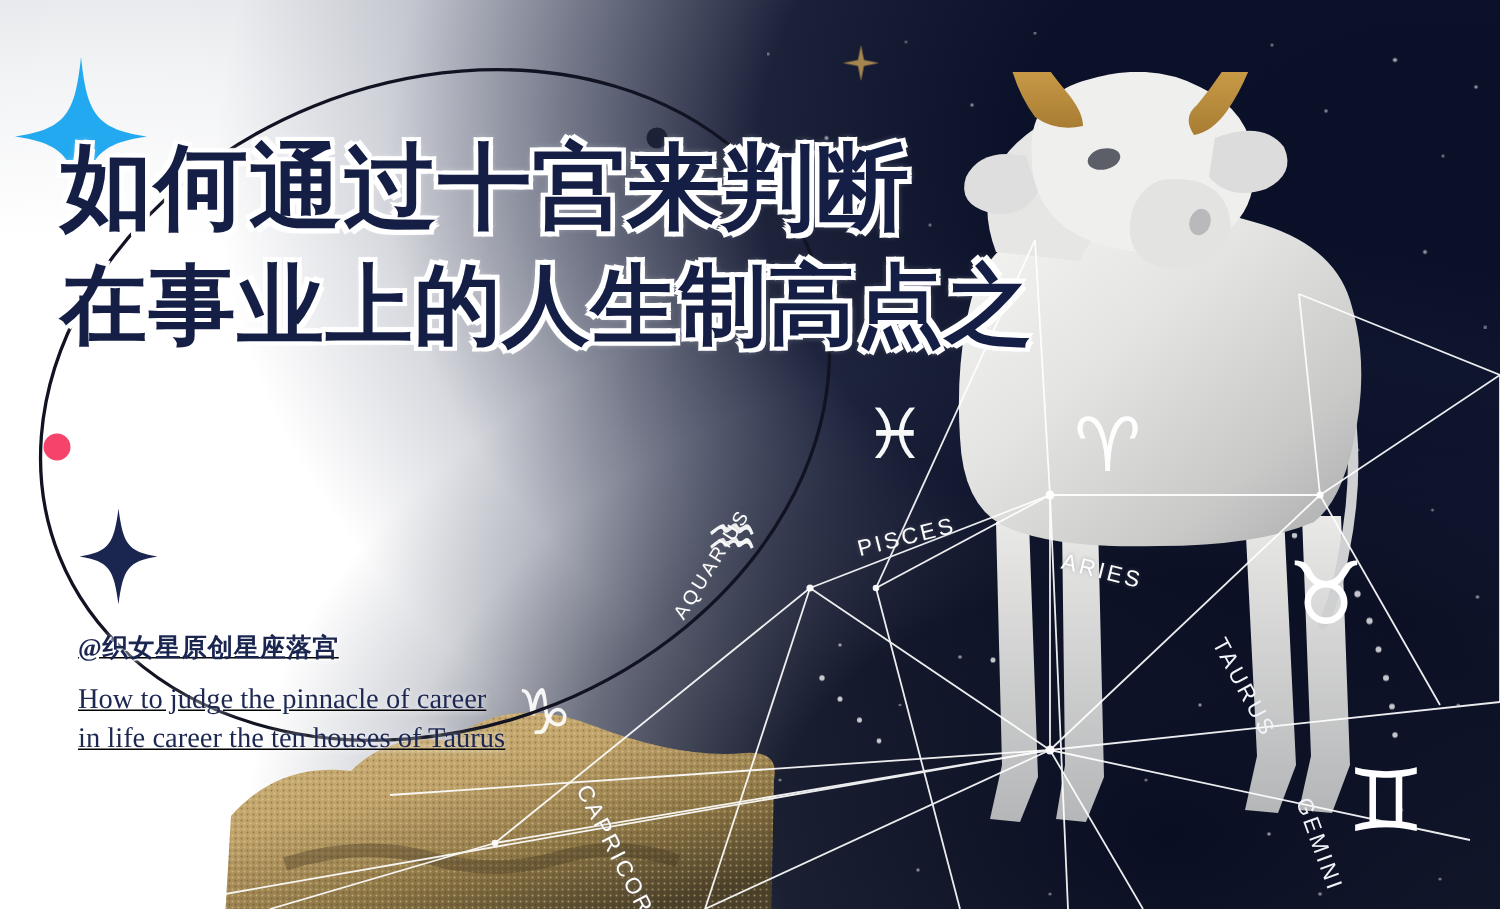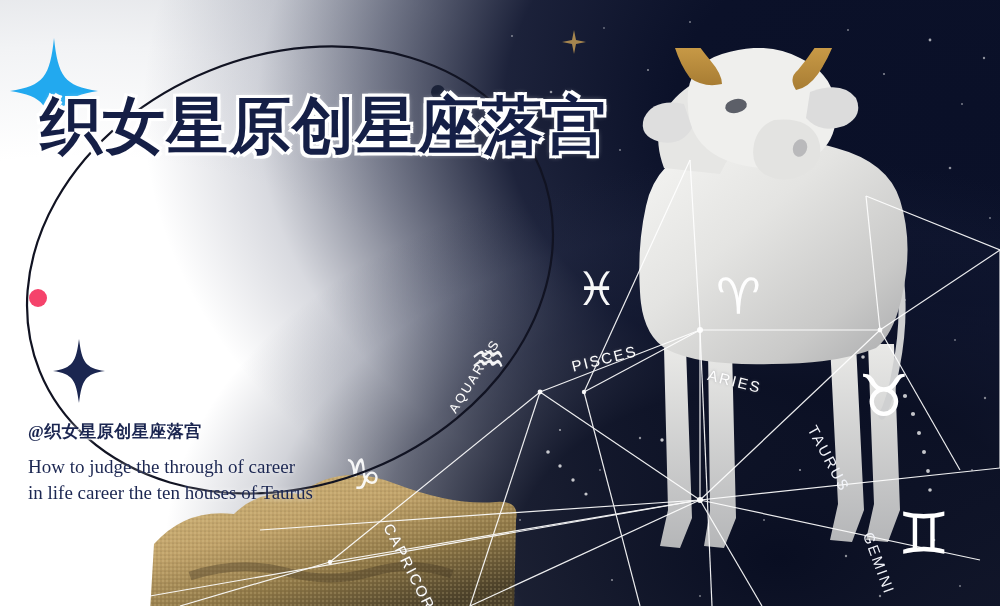--- a/index.html
+++ b/index.html
@@ -111,23 +111,24 @@
     white-space: nowrap;
     margin-top: 2px;
     text-shadow:
       2px 0 0 #fff, -2px 0 0 #fff, 0 2px 0 #fff, 0 -2px 0 #fff,
       3px 3px 0 #fff, -3px 3px 0 #fff, 3px -3px 0 #fff, -3px -3px 0 #fff,
       0 0 10px rgba(255,255,255,0.9);
   }
 
   .meta {
     position: absolute;
-    left: 28px;
+    left: 52px;
     top: 420px;
     width: 430px;
+    text-decoration: underline;
   }
   .handle {
     font-family: "Liberation Serif", "DejaVu Serif", serif;
     font-weight: 700;
     font-size: 17px;
     letter-spacing: .5px;
     color: #1a2550;
     margin-bottom: 11px;
     text-shadow: 0 0 5px rgba(255,255,255,0.95), 1px 1px 0 rgba(255,255,255,0.9);
   }
@@ -363,22 +364,23 @@
   </svg>
 
   <svg class="spark" style="left:8px; top:36px;" width="92" height="110" viewBox="0 0 92 110">
     <path d="M46,2 C50,40 56,50 90,55 C56,60 50,70 46,108 C42,70 36,60 2,55 C36,50 42,40 46,2 Z" fill="#22a9ef"></path>
   </svg>
   <svg class="spark" style="left:52px; top:338px;" width="54" height="66" viewBox="0 0 54 66">
     <path d="M27,1 C30,24 33,30 53,33 C33,36 30,42 27,65 C24,42 21,36 1,33 C21,30 24,24 27,1 Z" fill="#1b2650"></path>
   </svg>
 
   <div class="titles">
-    <div class="t-line">织女星原创星座落宫</div>
+    <div class="t-line">如何通过十宫来判断</div>
+    <div class="t-line t-line-2">在事业上的人生制高点之</div>
   </div>
 
   <div class="meta">
     <div class="handle">@织女星原创星座落宫</div>
-    <div class="sub-en">How to judge the through of career</div>
+    <div class="sub-en">How to judge the pinnacle of career</div>
     <div class="sub-en">in life career the ten houses of Taurus</div>
   </div>
 
 </div>
 
 </body></html>

